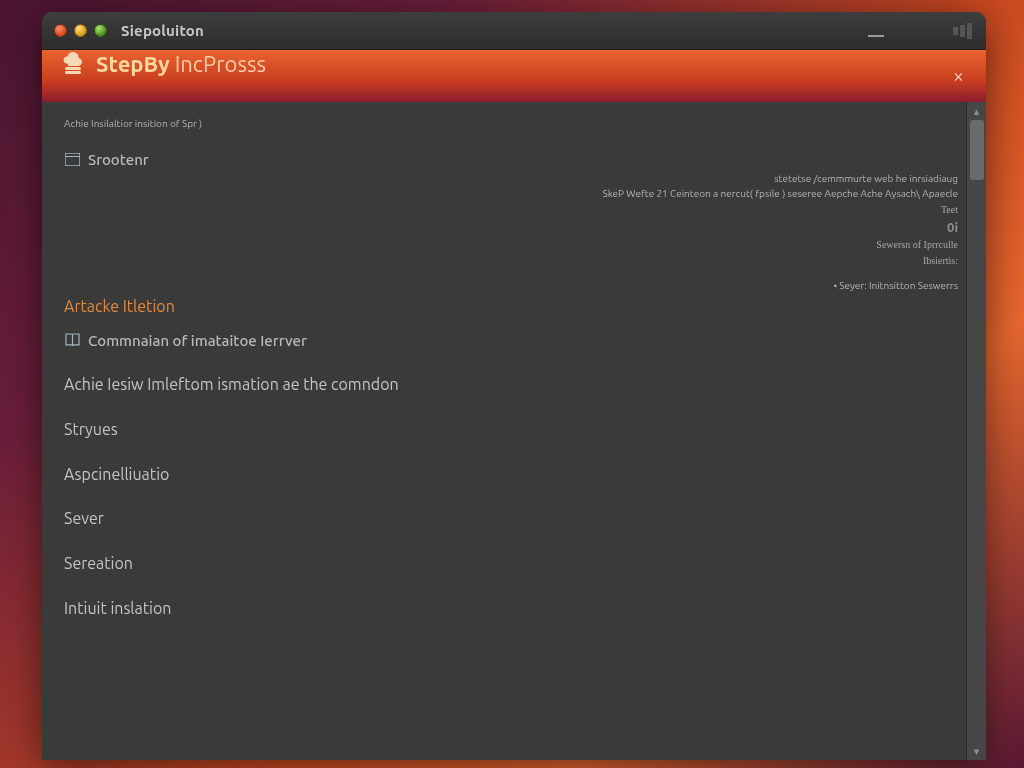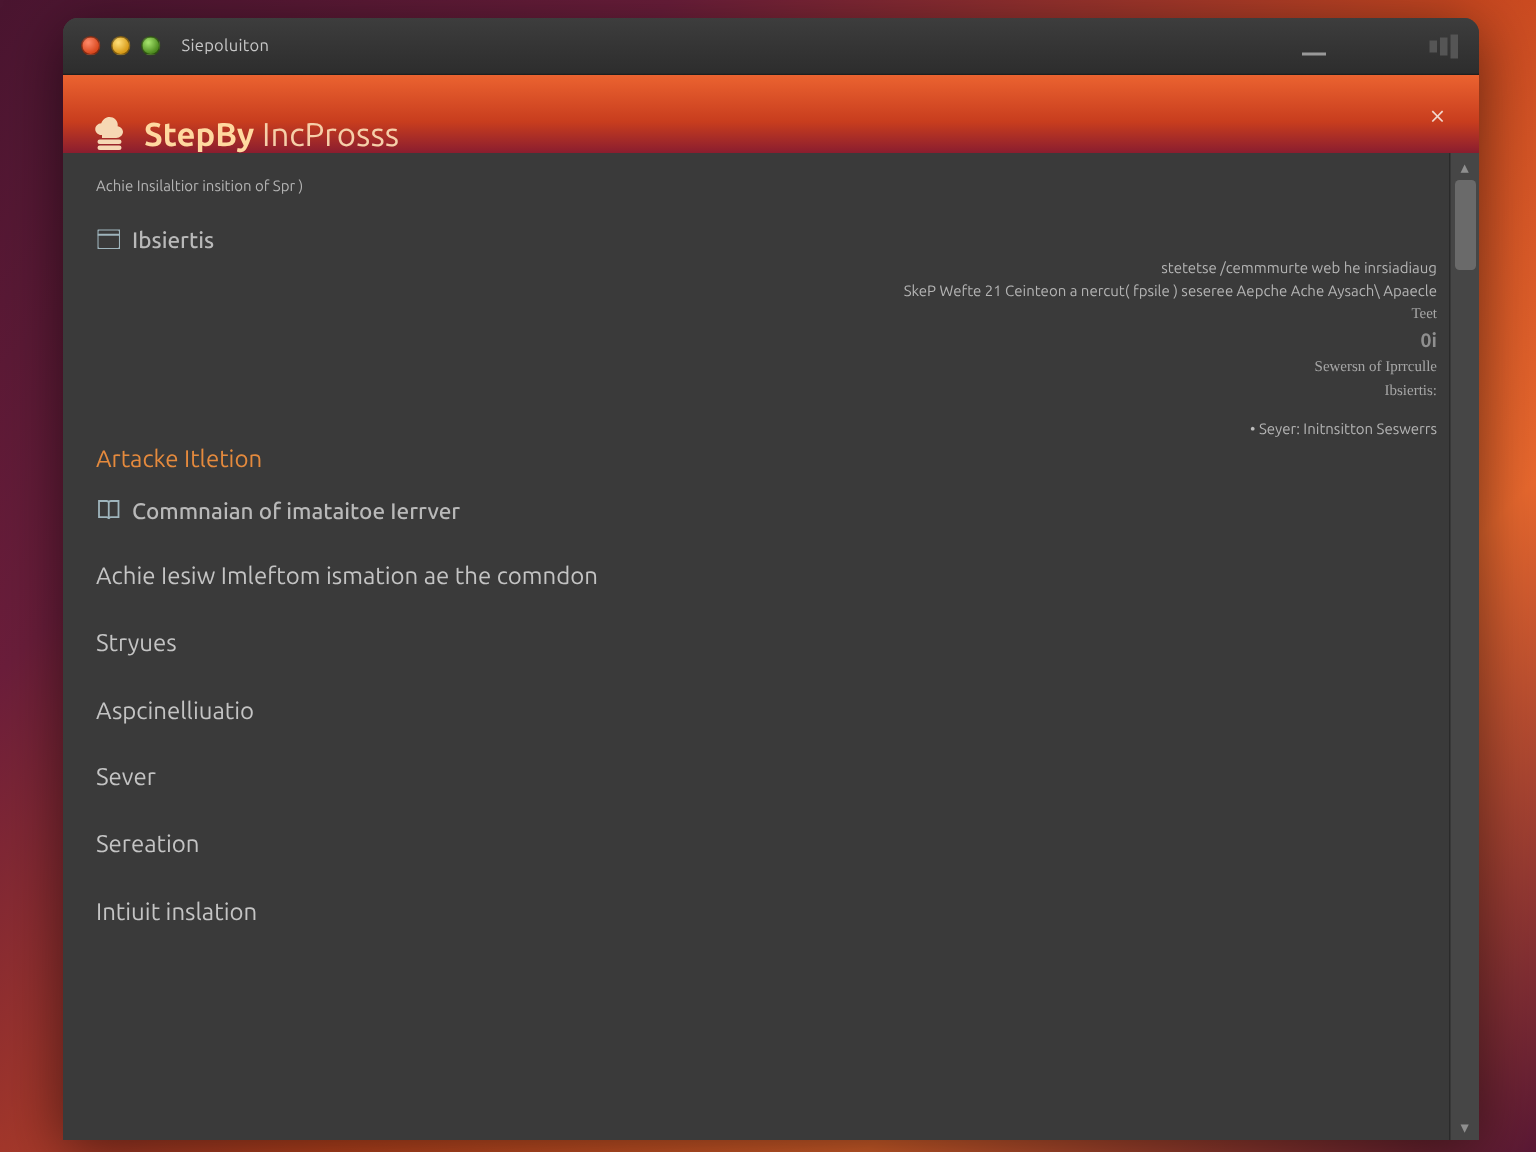--- a/index.html
+++ b/index.html
@@ -40,22 +40,22 @@
   .traffic .dot {
     width: 13px; height: 13px; border-radius: 50%;
     border: 1px solid rgba(0,0,0,.4);
   }
   .dot.red { background: radial-gradient(circle at 35% 30%, #ff8b6b, #d9481e 70%); }
   .dot.yel { background: radial-gradient(circle at 35% 30%, #ffe07a, #d79a18 70%); }
   .dot.grn { background: radial-gradient(circle at 35% 30%, #a8e76f, #4e8b1f 70%); }
   .titlebar .title {
     margin-left: 14px;
     color: #c7c7c7;
-    font-size: 11px;
-    font-weight: 400;
+    font-size: 15px;
+    font-weight: 700;
     letter-spacing: .2px;
   }
   .titlebar .right-controls {
     position: absolute;
     right: 12px; top: 0; height: 100%;
     display: flex; align-items: center; gap: 6px;
   }
   .ctl {
     width: 24px; height: 20px;
     display:flex;align-items:center;justify-content:center;
@@ -66,21 +66,21 @@
   .ctl.bars { display:flex; gap:2px;}
   .ctl.bars span{width:5px;background:#555;}
   .ctl.bars span:nth-child(1){height:8px}
   .ctl.bars span:nth-child(2){height:12px}
   .ctl.bars span:nth-child(3){height:16px}
 
   
   .toolbar {
     height: 52px;
     background: linear-gradient(#eb6330,#c83d1e 60%, #8a1d2f);
-    display:flex; align-items:flex-end;
+    display:flex; align-items:flex-start;
     padding: 0 18px;
     color:#fff;
     position:relative;
   }
   .toolbar .brand {
     display:flex; align-items:center; gap:10px;
     font-size:22px; font-weight:400;
   }
   .brand .ico {
     width:26px;height:26px;position:relative;
@@ -202,21 +202,21 @@
 
         <div class="spacer"></div>
 
         <h3 class="sec">
           <span class="hicon">
             <svg width="15" height="13" viewBox="0 0 15 13">
                 <rect x="0" y="0" width="15" height="13" rx="1.5" fill="none" stroke="#9fb5bd" stroke-width="1.4"></rect>
                 <line x1="0" y1="3.5" x2="15" y2="3.5" stroke="#9fb5bd" stroke-width="1.2"></line>
               </svg>
           </span>
-          <span>Ibsiertis</span>
+          <span>Srootenr</span>
         </h3>
         <div class="indent">
           <div class="l1">stetetse /cemmmurte web he inrsiadiaug</div>
           <div class="l1">SkeP Wefte 21 Ceinteon a nercut( fpsile ) seseree Aepche Ache Aysach\ Apaecle</div>
           <div class="l2">Teet</div>
           <div class="small" style="padding-left:2px">0i</div>
           <div class="l2">Sewersn of Iprrculle</div>
           <div class="l2">Ibsiertis:</div>
           <div class="spacer"></div>
           <div class="l1 bullet">Seyer: Initnsitton Seswerrs</div>

